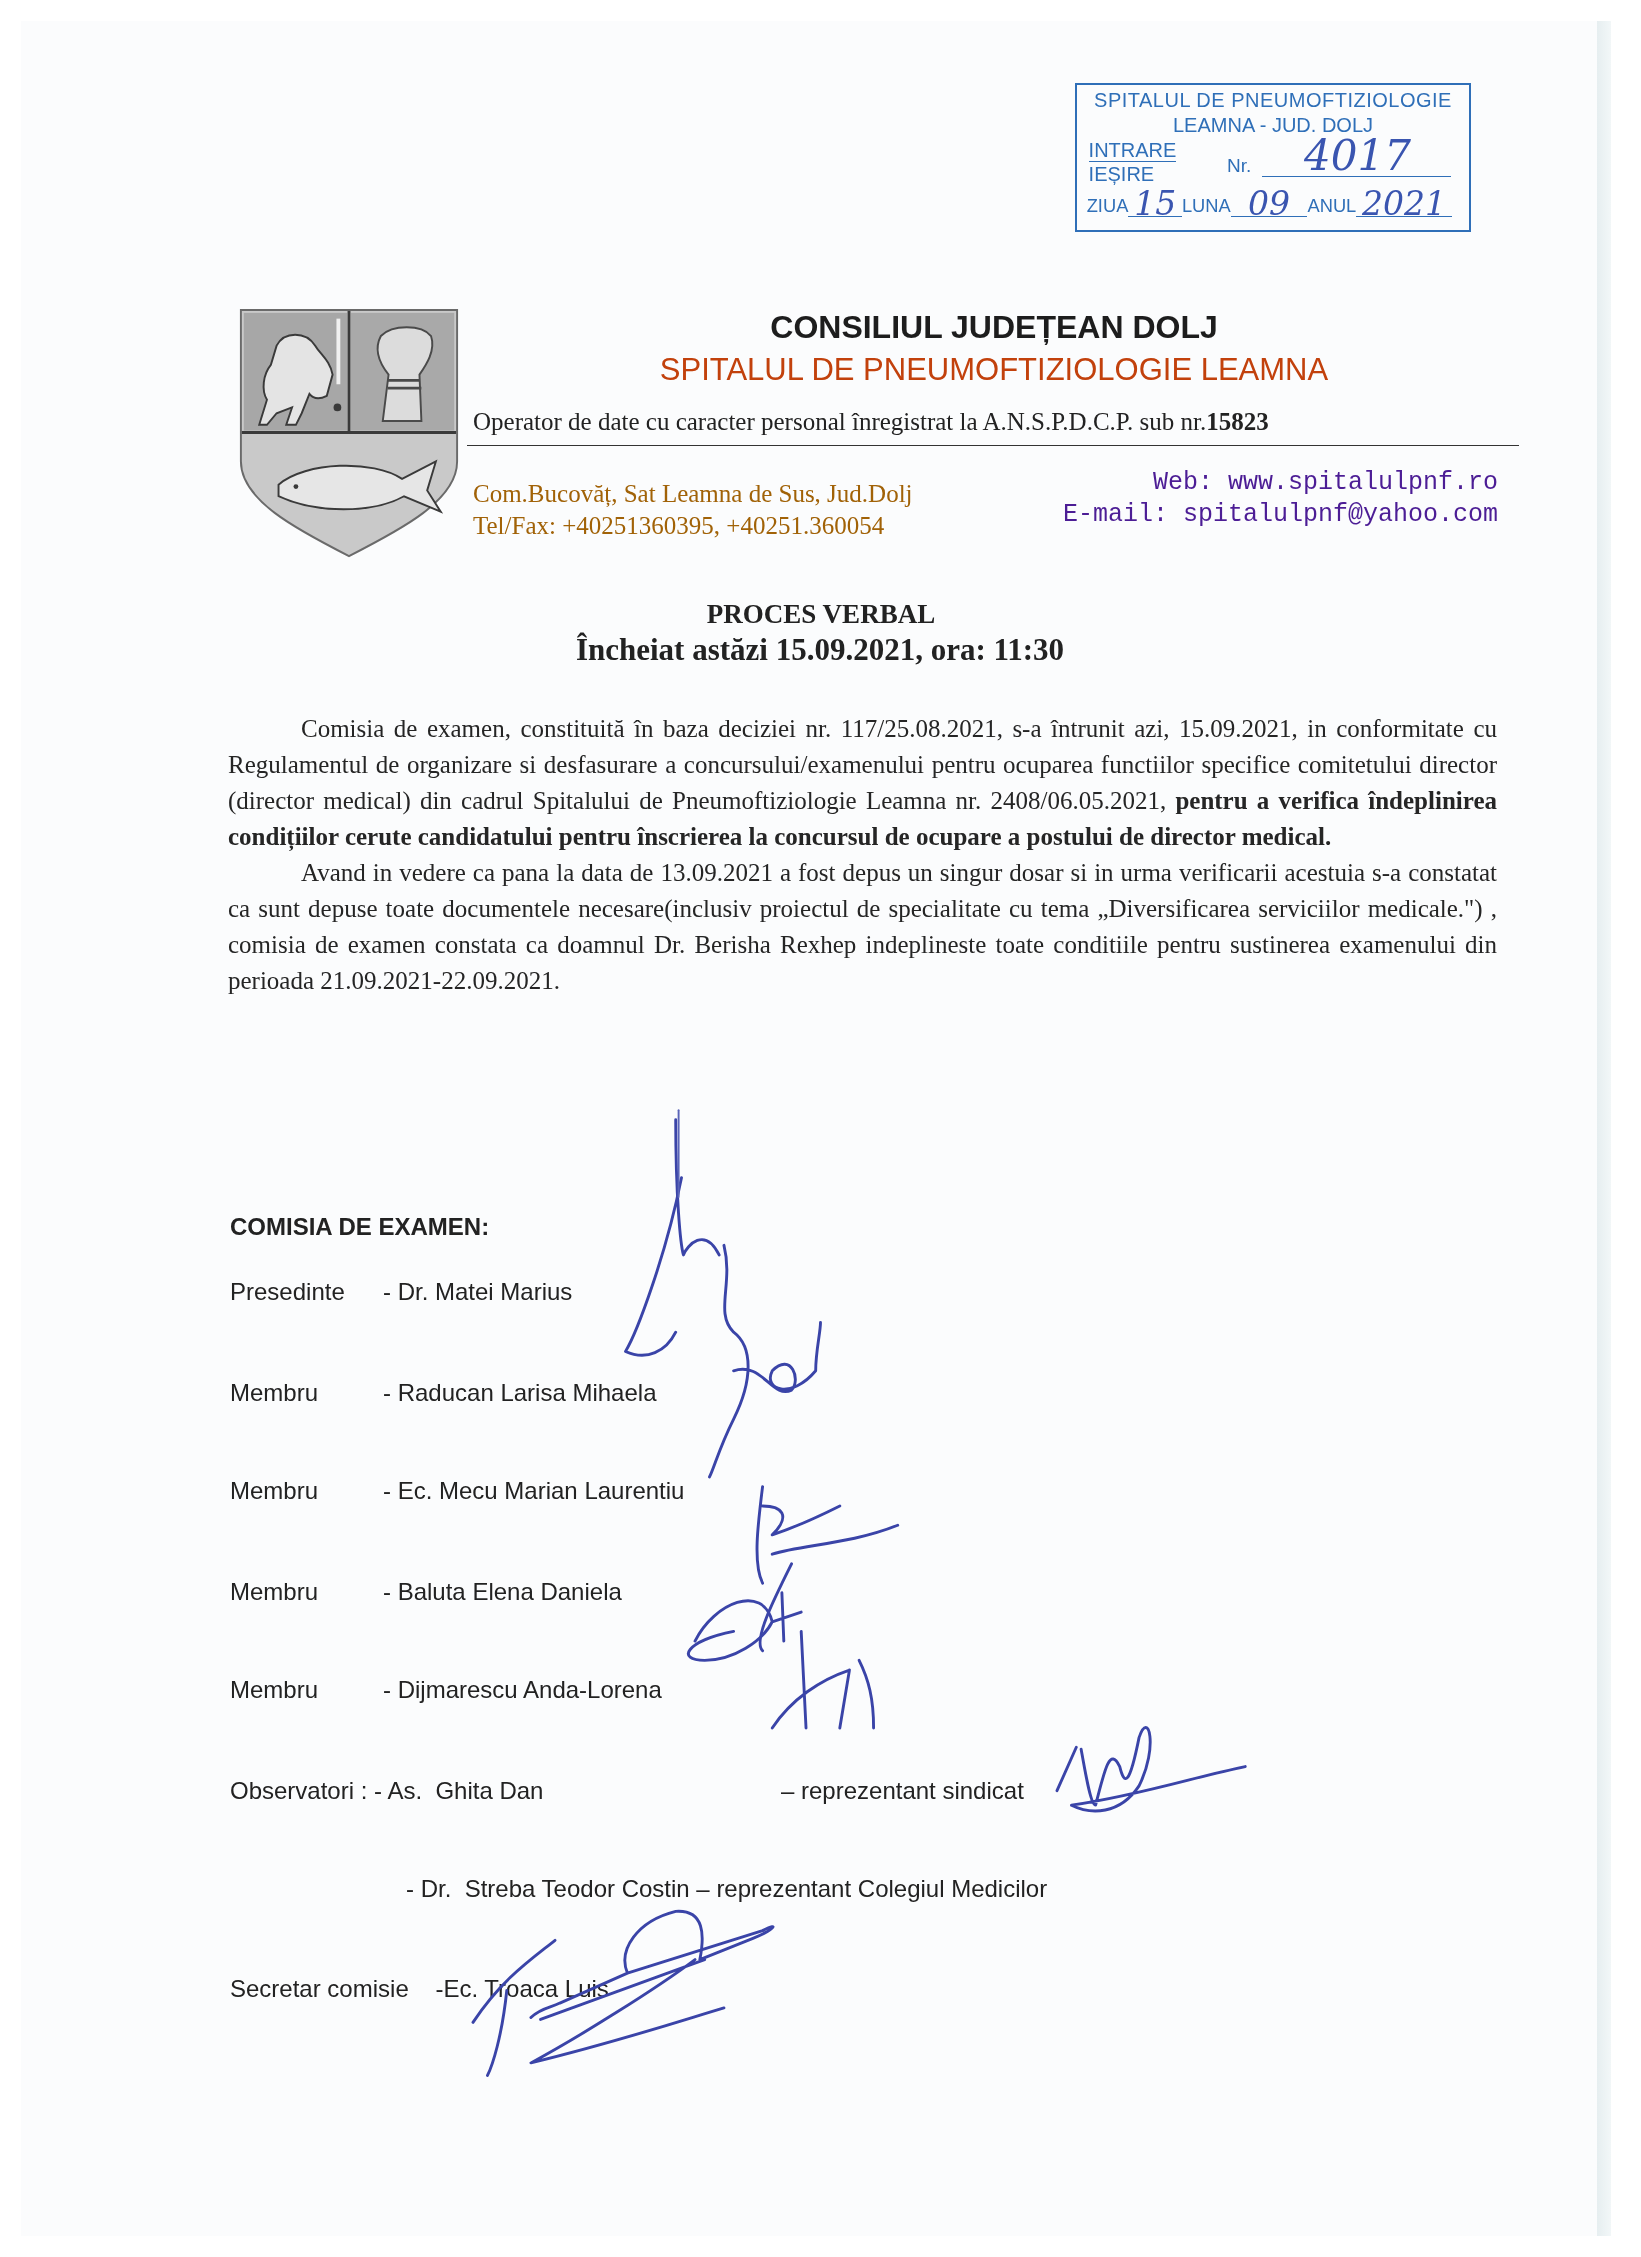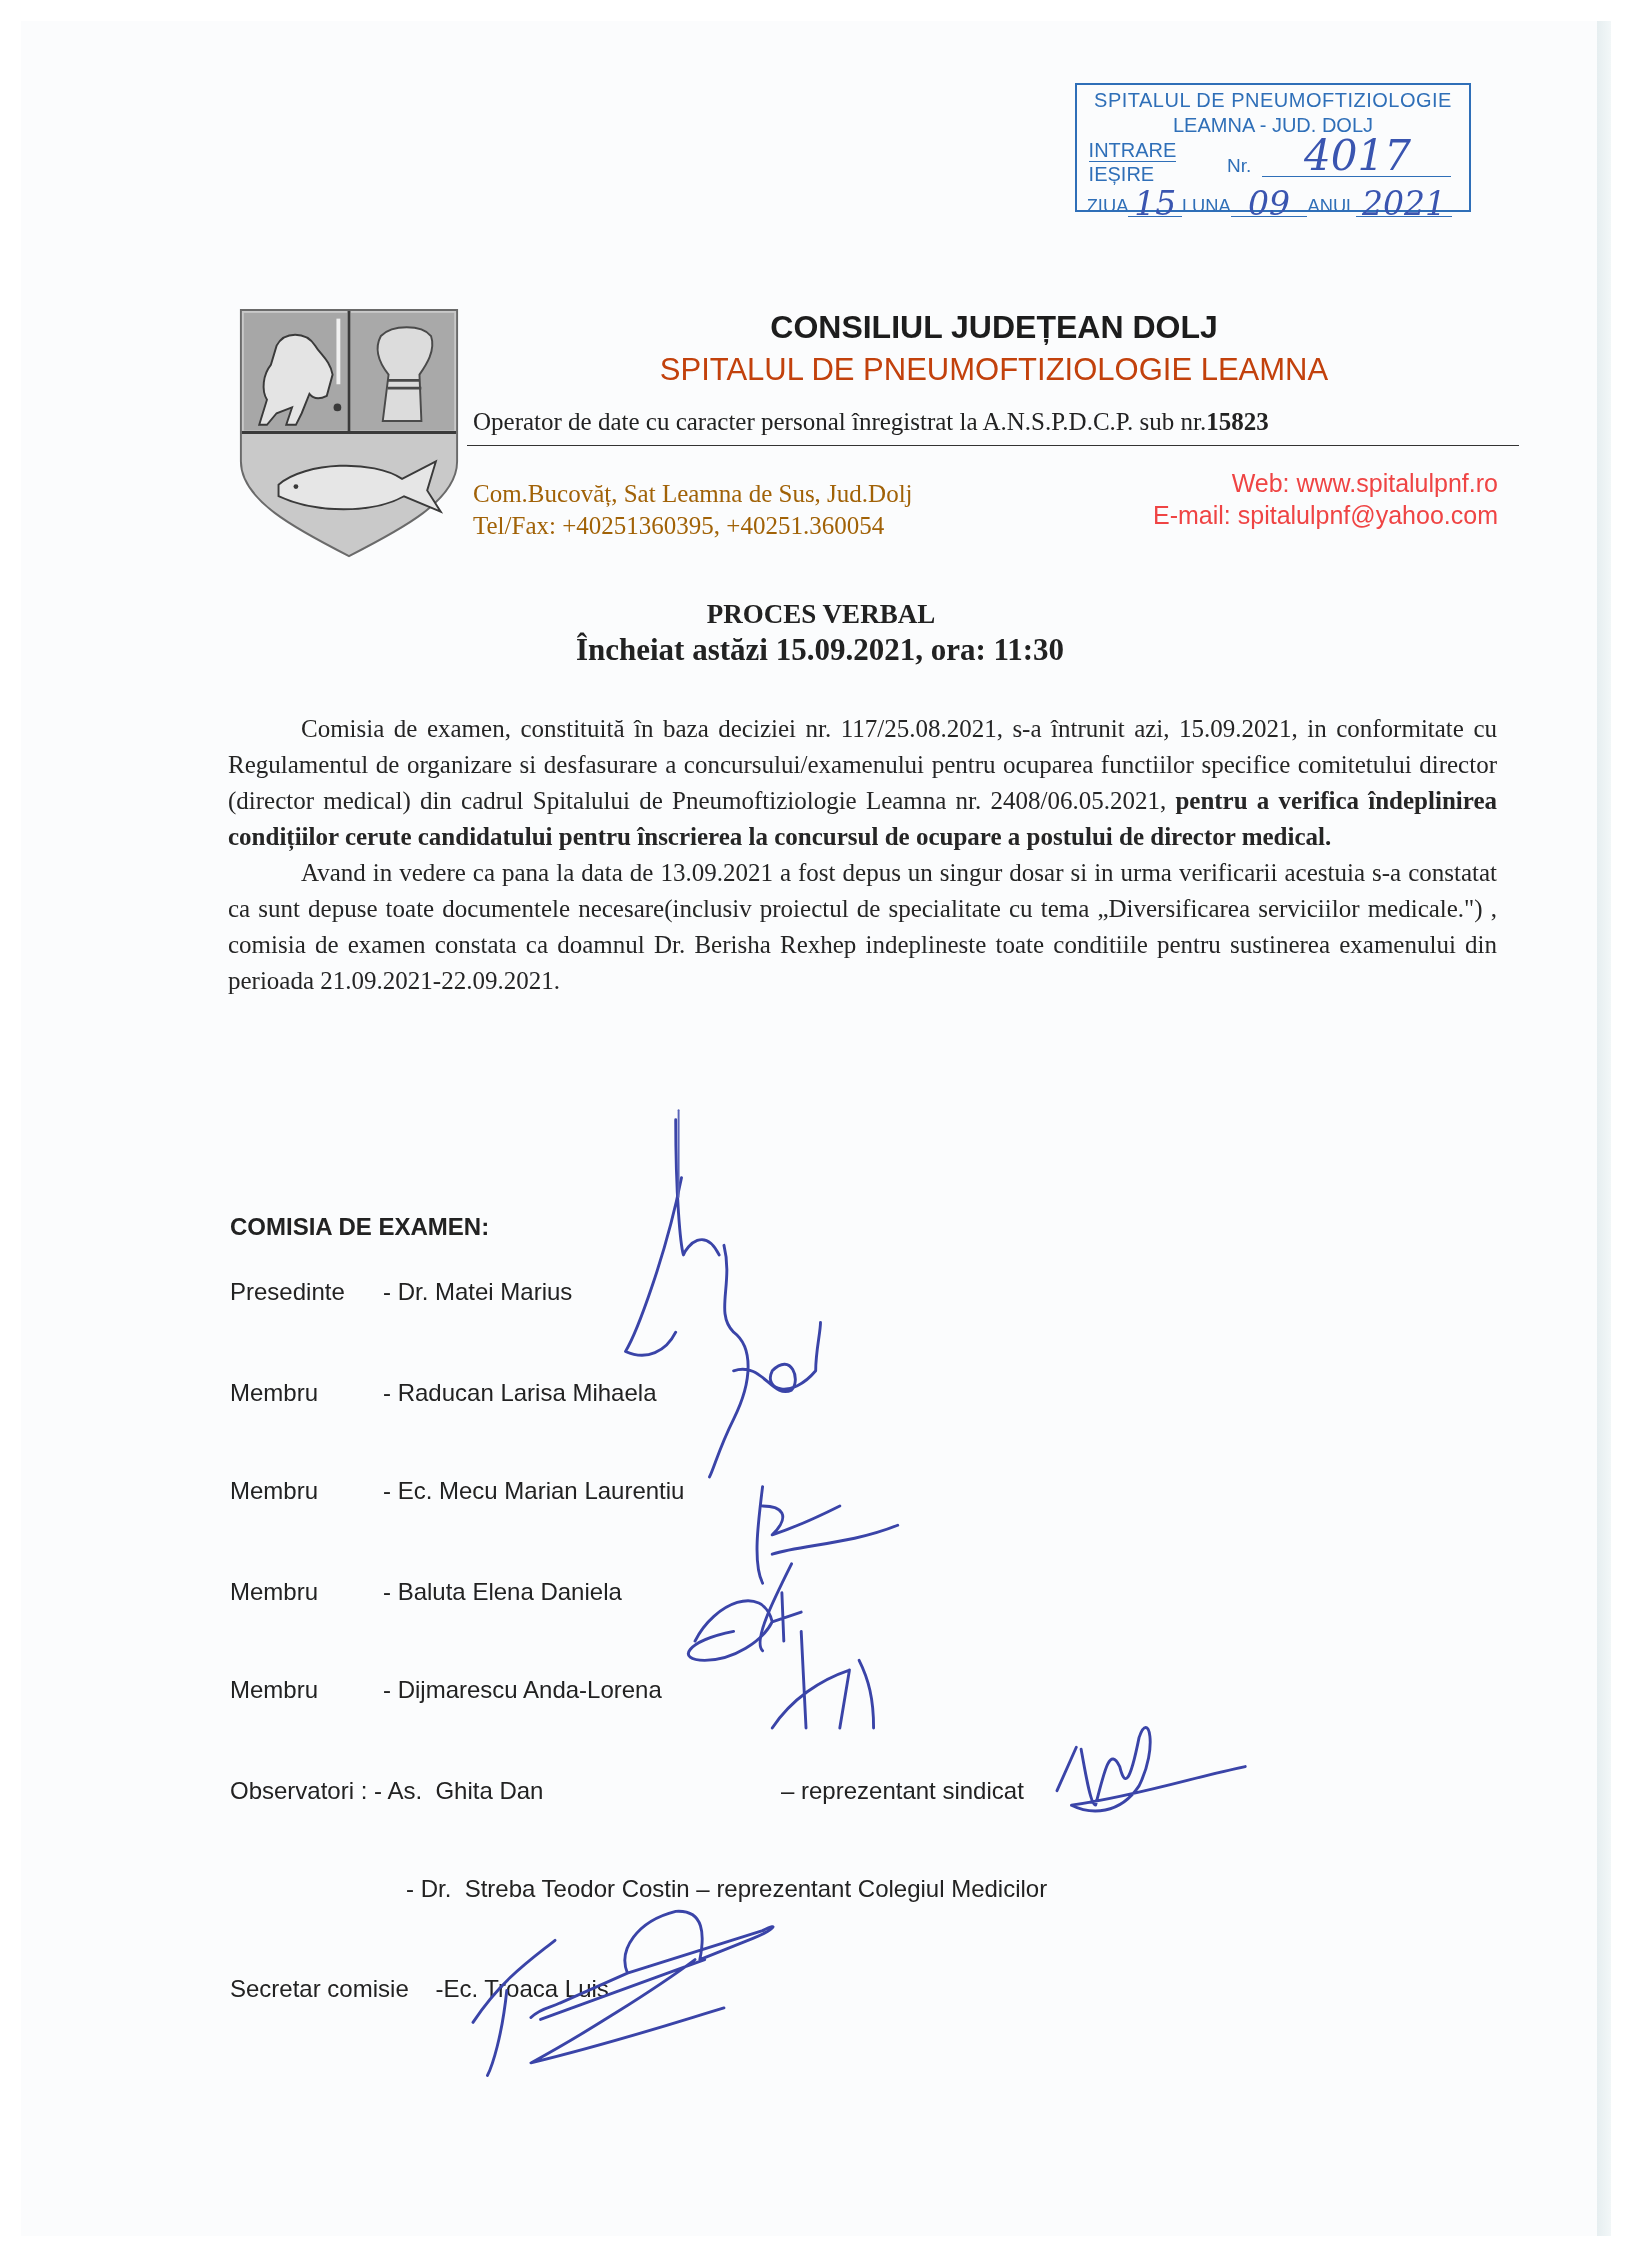--- a/index.html
+++ b/index.html
@@ -9,21 +9,21 @@
     position: absolute; left: 21px; top: 21px; width: 1580px; height: 2215px;
     background: #fbfcfd;
   }
   .sheet-edge {
     position: absolute; left: 1597px; top: 21px; width: 13.5px; height: 2215px;
     background: linear-gradient(to right, #e6eef0, #f2f7f8);
   }
 
   
   .stamp {
-    position: absolute; left: 1075px; top: 83px; width: 396px; height: 129px;
+    position: absolute; left: 1075px; top: 83px; width: 396px; height: 149px;
     border: 2.9px solid #2f6fb8; box-sizing: border-box;
     color: #2f6fb8; font-family: "Liberation Sans", sans-serif;
   }
   .stamp .l1 { position: absolute; left: 0; top: 3.9px; width: 100%; text-align: center; font-size: 20px; letter-spacing: 0.5px; }
   .stamp .l2 { position: absolute; left: 0; top: 29px; width: 100%; text-align: center; font-size: 20px; }
   .stamp .in { position: absolute; left: 11.6px; top: 55px; font-size: 20px; border-bottom: 1.9px solid #2f6fb8; line-height: 21px; }
   .stamp .out { position: absolute; left: 11.6px; top: 79px; font-size: 20px; line-height: 21px; }
   .stamp .nr { position: absolute; left: 150px; top: 70px; font-size: 19px; }
   .stamp .nr-line { position: absolute; left: 185px; top: 91px; width: 189px; border-bottom: 1.9px solid #2f6fb8; }
   .stamp .nr-val { position: absolute; left: 227px; top: 46px; font-family: "DejaVu Serif", serif; font-style: italic; font-size: 42px; color: #3a55b0; }
@@ -36,21 +36,21 @@
   
   .hdr-title1 { position: absolute; left: 463px; top: 309px; width: 1062px; text-align: center;
     font-family: "Liberation Sans", sans-serif; font-weight: bold; font-size: 32px; color: #1d1d1d; }
   .hdr-title2 { position: absolute; left: 463px; top: 352px; width: 1062px; text-align: center;
     font-family: "Liberation Sans", sans-serif; font-weight: normal; font-size: 31px; color: #c2410c; }
   .hdr-operator { position: absolute; left: 473px; top: 408px;
     font-family: Liberation Serif, serif; font-size: 25px; color: #222; white-space: nowrap; }
   .hdr-operator b { font-weight: bold; }
   .hdr-rule { position: absolute; left: 467px; top: 445px; width: 1052px; border-top: 1.9px solid #333; }
   .addr-left { position: absolute; left: 473px; top: 467px; font-family: "Liberation Serif", serif; font-size: 25px; color: #a16207; line-height: 32px; margin-top: 11px; }
-  .addr-right { position: absolute; right: 143px; top: 467px; text-align: right; font-family: Liberation Sans, sans-serif; font-size: 25px; color: #ef4444; line-height: 32px; }
+  .addr-right { position: absolute; right: 143px; top: 467px; text-align: right; font-family: Liberation Mono, monospace; font-size: 25px; color: #4c1d95; line-height: 32px; }
 
   
   .doc-title { position: absolute; left: 483px; top: 599px; width: 676px; text-align: center;
     font-family: "Liberation Serif", serif; font-weight: bold; font-size: 27px; color: #222; }
   .doc-subtitle { position: absolute; left: 434px; top: 632px; width: 772px; text-align: center;
     font-family: "Liberation Serif", serif; font-weight: bold; font-size: 31px; color: #222; }
 
   
   .body-text { position: absolute; left: 228px; top: 711px; width: 1269px;
     font-family: "Liberation Serif", serif; font-size: 25px; color: #252525; line-height: 36px; text-align: justify; }

